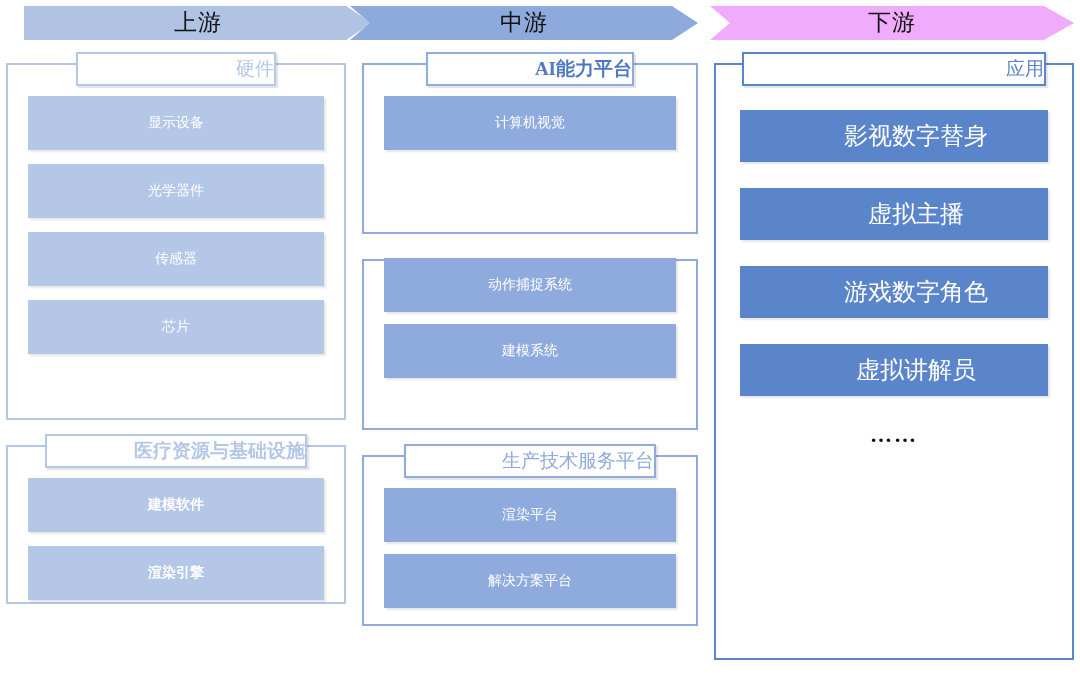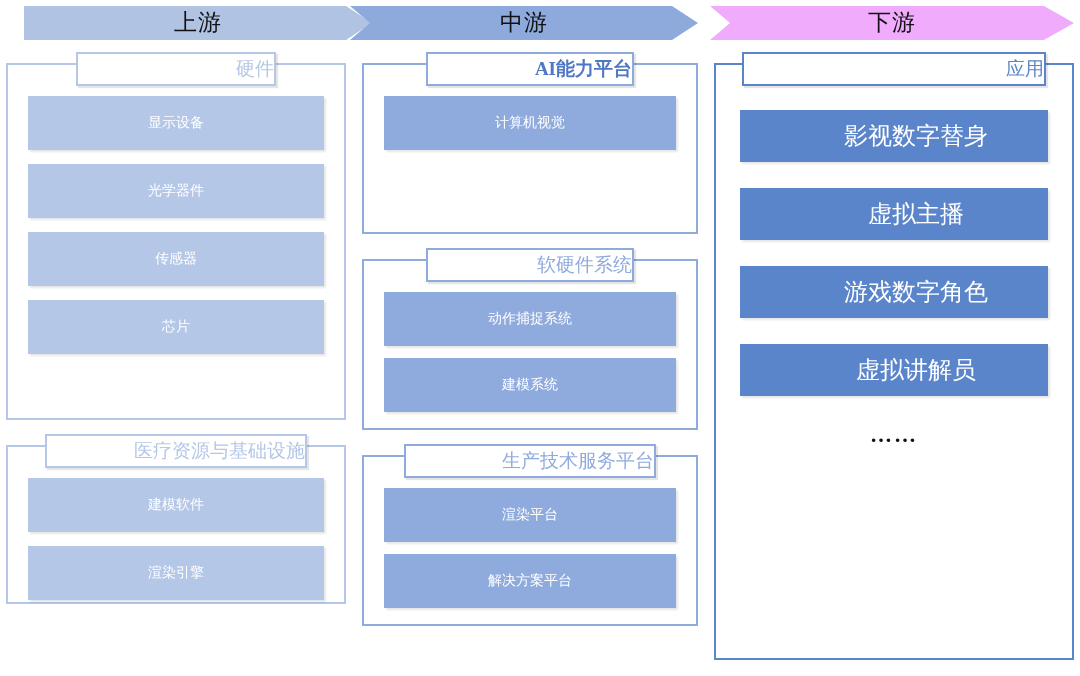--- a/index.html
+++ b/index.html
@@ -123,21 +123,21 @@
       <div class="frame"></div>
       <div class="title">硬件</div>
       <div class="body">
         <div class="item">显示设备</div>
         <div class="item">光学器件</div>
         <div class="item">传感器</div>
         <div class="item">芯片</div>
       </div>
     </div>
 
-    <div class="group" id="grp-medical" style="height:170px;">
+    <div class="group" id="grp-medical" style="height:170px;font-weight:bold;">
       <div class="frame"></div>
       <div class="title" style="width:262px;">医疗资源与基础设施</div>
       <div class="body">
         <div class="item">建模软件</div>
         <div class="item">渲染引擎</div>
       </div>
     </div>
 
   </div>
 
@@ -146,21 +146,20 @@
     <div class="group" id="grp-ai" style="height:182px;">
       <div class="frame"></div>
       <div class="title">AI能力平台</div>
       <div class="body">
         <div class="item">计算机视觉</div>
       </div>
     </div>
 
     <div class="group" id="grp-sys" style="height:182px;">
       <div class="frame"></div>
-      <div class="title">软硬件系统</div>
       <div class="body">
         <div class="item">动作捕捉系统</div>
         <div class="item">建模系统</div>
       </div>
     </div>
 
     <div class="group" id="grp-prod" style="height:182px;">
       <div class="frame"></div>
       <div class="title" style="width:252px;">生产技术服务平台</div>
       <div class="body">

